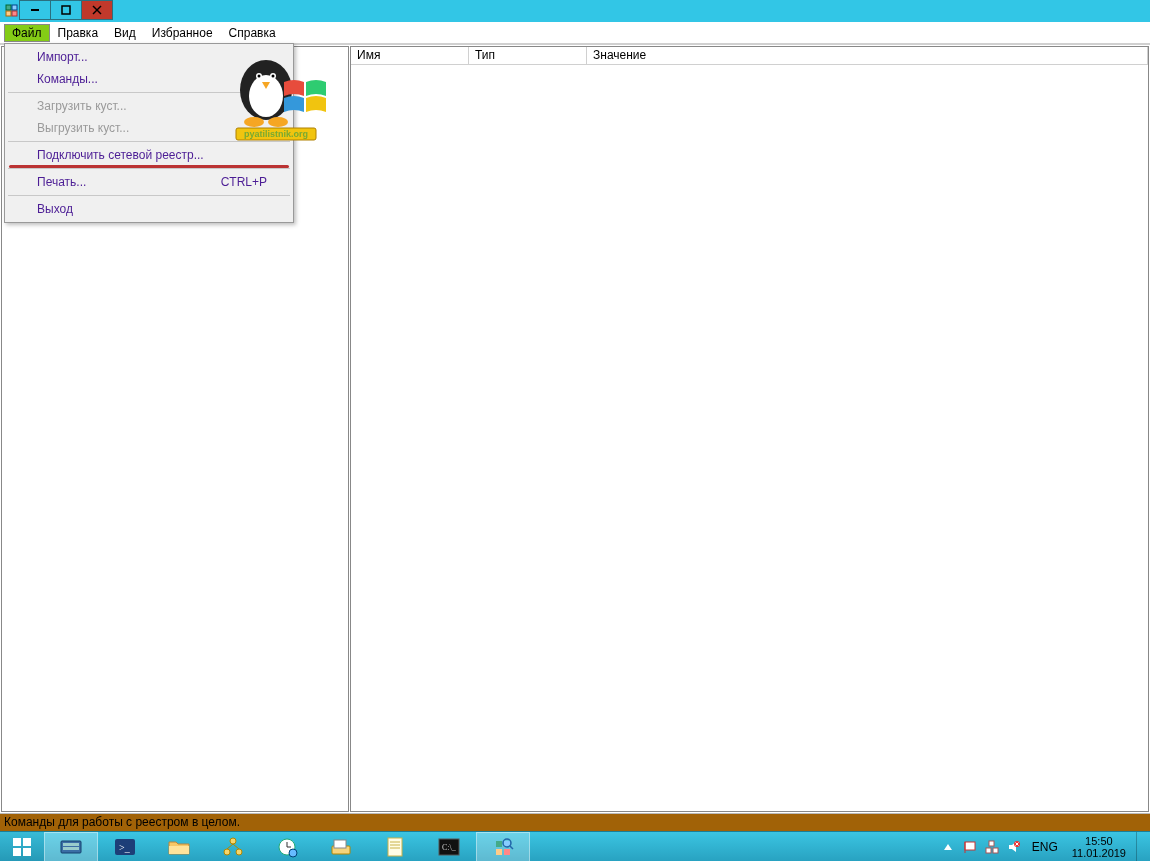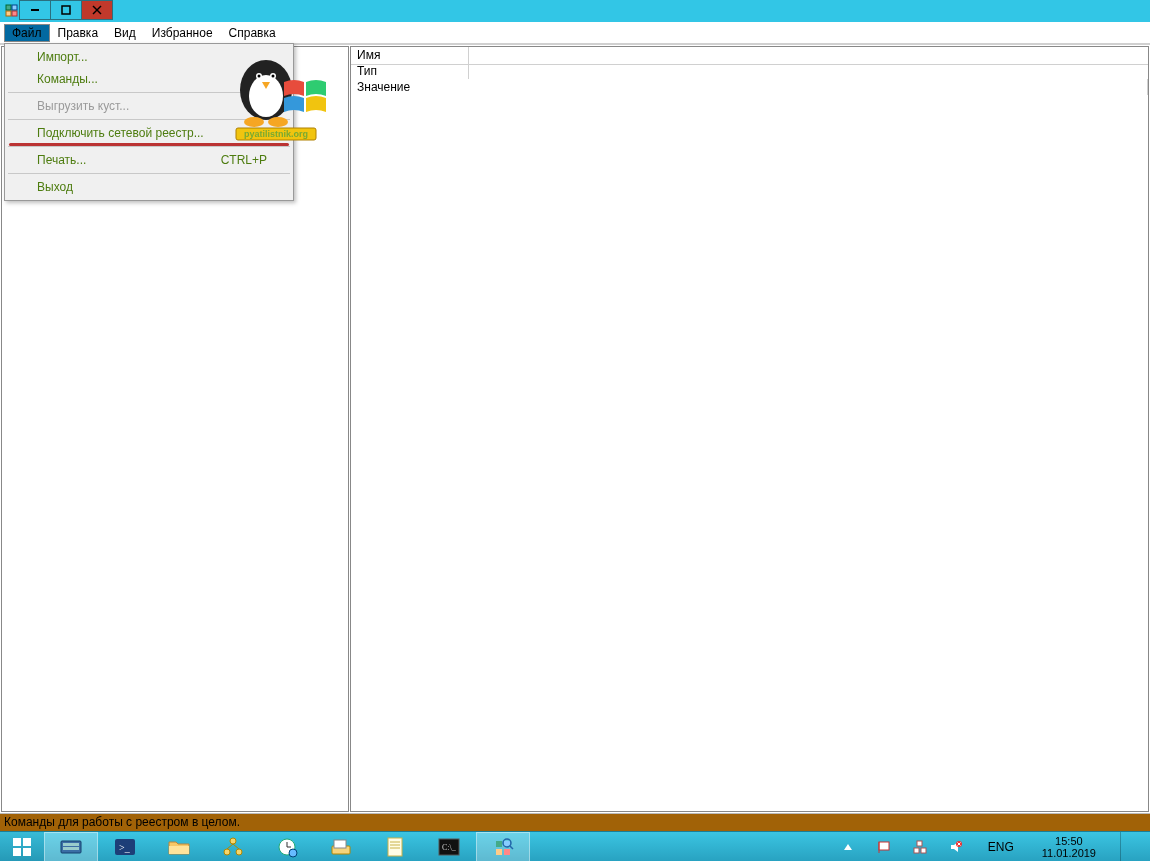--- a/index.html
+++ b/index.html
@@ -53,39 +53,39 @@
     display: flex;
     align-items: center;
     padding-left: 4px;
   }
   .menuitem {
     padding: 2px 8px;
     cursor: default;
   }
   .menuitem.active {
     border: 1px solid #888;
-    background:#0369a1;
+    background:#84cc16;
     padding: 1px 7px;
   }
 
   
   .dropdown {
     position: absolute;
     top: 43px;
     left: 4px;
     width: 290px;
     background: #f0f0f0;
     border: 1px solid #999;
     box-shadow: 2px 2px 4px rgba(0,0,0,0.25);
     z-index: 10;
     padding: 2px;
   }
   .ditem {
     padding: 4px 24px 4px 30px;
-    color: #4d7c0f;
+    color: #4c1d95;
     display:flex;justify-content:space-between;
     position:relative;
   }
   .ditem.disabled { color: #9a9a9a; }
   .dsep { height:1px; background:#c8c8c8; margin: 2px 1px; }
   .ditem.highlight::after {
     content:"";
     position:absolute;
     left:2px; right:2px; bottom:-2px;
     height:3px;
@@ -110,21 +110,20 @@
     flex: 1;
     border: 1px solid #888;
     margin: 1px 1px 1px 0;
     background:#fff;
     display:flex;flex-direction:column;
   }
   .listheader {
     display:flex;
     height:18px;
     border-bottom:1px solid #d0d0d0;
-    flex-direction:column;
   }
   .colhead {
     border-right:1px solid #d0d0d0;
     padding:1px 6px;
     font-size:12px;
   }
 
   
   .logo {
     position:absolute;
@@ -156,22 +155,22 @@
   }
   .taskbtn {
     width:54px;height:30px;
     display:flex;align-items:center;justify-content:center;
     border-right:0px;
   }
   .taskbtn.active { background: rgba(255,255,255,0.25); box-shadow: inset 0 0 0 1px rgba(255,255,255,0.4);}
   .taskbtn.start { width:44px; background: rgba(0,0,0,0.05);}
   .tray {
     margin-left:auto;
-    display:flex;align-items:center;gap:20px;
-    padding-right:22px;
+    display:flex;align-items:center;gap:6px;
+    padding-right:6px;
     height:100%;
   }
   .tray .clock { text-align:center; font-size:11px; line-height:12px; color:#000; padding:0 4px;}
   .tray .lang { font-size:12px; color:#000; padding:0 4px;}
   .trayicon { width:16px;height:16px;display:flex;align-items:center;justify-content:center;}
   .showdesk { width:8px;height:30px;border-left:1px solid rgba(0,0,0,0.25);}
 </style>
 </head>
 <body>
 
@@ -213,20 +212,23 @@
 </div>
 
 <div class="dropdown">
   <div class="ditem">
       <span>Импорт...</span>
     </div>
   <div class="ditem">
       <span>Команды...</span>
     </div>
   <div class="dsep"></div>
+  <div class="ditem disabled">
+      <span>Загрузить куст...</span>
+    </div>
   <div class="ditem disabled">
       <span>Выгрузить куст...</span>
     </div>
   <div class="dsep"></div>
   <div class="ditem highlight">
       <span>Подключить сетевой реестр...</span>
     </div>
   <div class="dsep"></div>
   <div class="ditem">
       <span>Печать...</span>

